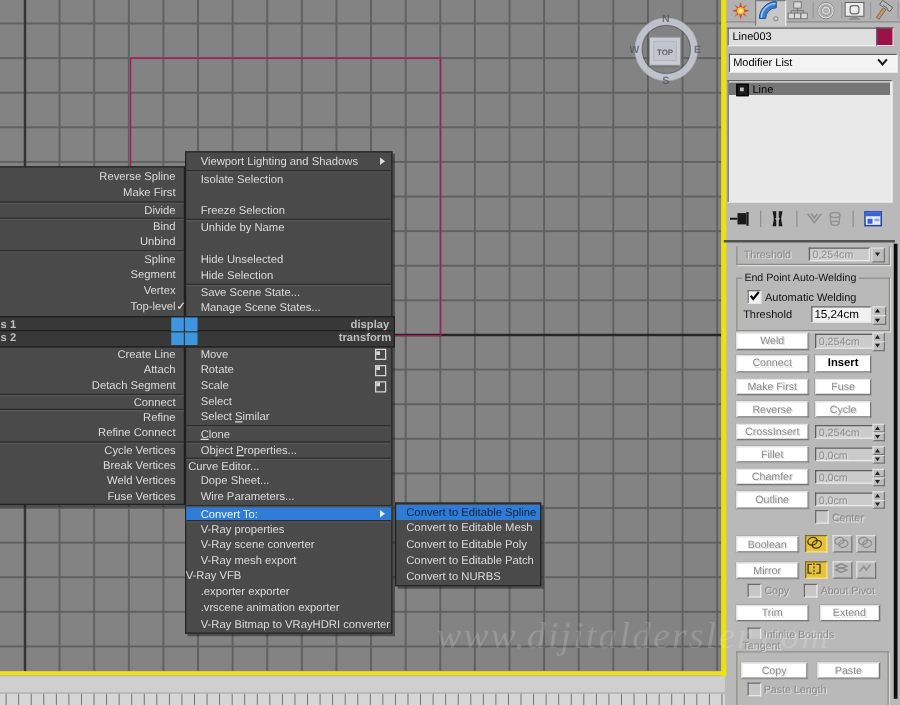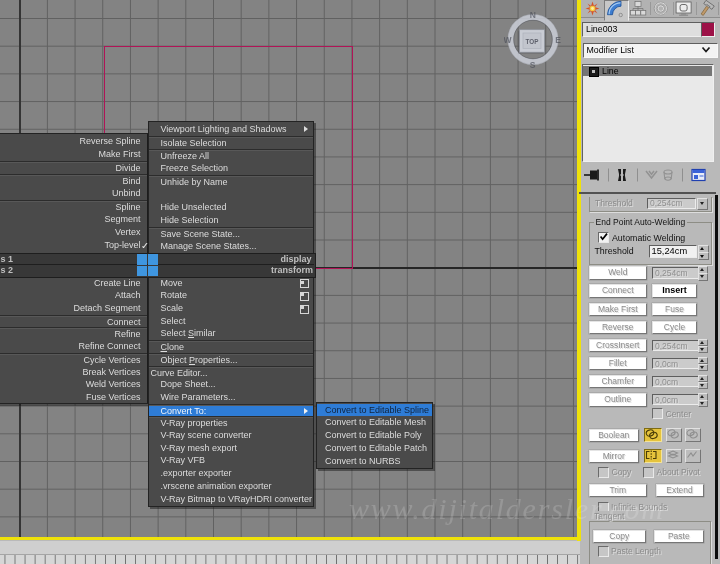--- a/index.html
+++ b/index.html
@@ -55,21 +55,20 @@
 <div class="mrow sep" style="top:40.5px;height:13px;line-height:13px;text-align:right;padding-right:6.5px;">Bind</div>
 <div class="mrow" style="top:53.5px;height:13px;line-height:13px;text-align:right;padding-right:6.5px;">Unbind</div>
 <div class="mrow sep" style="top:66.5px;height:13px;line-height:13px;text-align:right;padding-right:6.5px;">Spline</div>
 <div class="mrow" style="top:79.5px;height:13px;line-height:13px;text-align:right;padding-right:6.5px;">Segment</div>
 <div class="mrow" style="top:92.5px;height:13px;line-height:13px;text-align:right;padding-right:6.5px;">Vertex</div>
 <div class="mrow" style="top:105.5px;height:13px;line-height:13px;text-align:right;padding-right:6.5px;">Top-level<span style="position:absolute;right:-2px;top:0;font-size:9.5px;color:#e8e8e8;">✓</span></div>
 </div>
 <div class="menu" style="left:147.5px;top:120.5px;width:164px;height:131px;">
 <div class="mrow" style="top:1.5px;height:13px;line-height:13px;padding-left:12px;">Viewport Lighting and Shadows<span style="position:absolute;right:5px;top:3px;width:0;height:0;border-left:4px solid #dcdcdc;border-top:3.5px solid transparent;border-bottom:3.5px solid transparent;"></span></div>
 <div class="mrow sep" style="top:14.5px;height:13px;line-height:13px;padding-left:12px;">Isolate Selection</div>
-<div class="mrow sep" style="top:27.5px;height:13px;line-height:13px;padding-left:12px;">Unfreeze All</div>
 <div class="mrow" style="top:40.5px;height:13px;line-height:13px;padding-left:12px;">Freeze Selection</div>
 <div class="mrow sep" style="top:53.5px;height:13px;line-height:13px;padding-left:12px;">Unhide by Name</div>
 <div class="mrow" style="top:79.5px;height:13px;line-height:13px;padding-left:12px;">Hide Unselected</div>
 <div class="mrow" style="top:92.5px;height:13px;line-height:13px;padding-left:12px;">Hide Selection</div>
 <div class="mrow sep" style="top:105.5px;height:13px;line-height:13px;padding-left:12px;">Save Scene State...</div>
 <div class="mrow" style="top:118.5px;height:13px;line-height:13px;padding-left:12px;">Manage Scene States...</div>
 </div>
 <div class="ab" style="left:-30px;top:252.5px;width:343.5px;height:23.5px;background:#383838;border:1px solid #1e1e1e;z-index:4;"></div>
 <div class="ab" style="left:-30px;top:264px;width:343.5px;height:1px;background:#1e1e1e;z-index:4;"></div>
 <div style="font-weight:bold;font-size:9px;color:#bfbfbf;z-index:4;position:absolute;white-space:nowrap;left:-16px;top:253.5px;">tools 1</div>
@@ -106,21 +105,21 @@
 <div class="mrow" style="top:51.8px;height:12.7px;line-height:12.7px;padding-left:12px;">Select <u>S</u>imilar</div>
 <div class="mrow sep" style="top:64.5px;height:12.7px;line-height:12.7px;padding-left:12px;"><u>C</u>lone</div>
 <div class="mrow sep" style="top:77.2px;height:12.7px;line-height:12.7px;padding-left:12px;">Object <u>P</u>roperties...</div>
 <div class="mrow sep" style="top:89.9px;height:12.7px;line-height:12.7px;padding-left:2px;">Curve Editor...</div>
 <div class="mrow" style="top:102.60000000000001px;height:12.7px;line-height:12.7px;padding-left:12px;">Dope Sheet...</div>
 <div class="mrow" style="top:115.30000000000001px;height:12.7px;line-height:12.7px;padding-left:12px;">Wire Parameters...</div>
 <div class="mrow sep" style="top:128.0px;height:12.7px;line-height:12.7px;padding-left:12px;background:#2e7cd6;color:#eef3fa;">Convert To:<span style="position:absolute;right:5px;top:3px;width:0;height:0;border-left:4px solid #f0f0f0;border-top:3.5px solid transparent;border-bottom:3.5px solid transparent;"></span></div>
 <div class="mrow sep" style="top:140.7px;height:12.7px;line-height:12.7px;padding-left:12px;">V-Ray properties</div>
 <div class="mrow" style="top:153.39999999999998px;height:12.7px;line-height:12.7px;padding-left:12px;">V-Ray scene converter</div>
 <div class="mrow" style="top:166.09999999999997px;height:12.7px;line-height:12.7px;padding-left:12px;">V-Ray mesh export</div>
-<div class="mrow" style="top:178.79999999999995px;height:12.7px;line-height:12.7px;padding-left:12px;">V-Ray VFB</div>
+<div class="mrow" style="top:178.79999999999995px;height:12.7px;line-height:12.7px;">V-Ray VFB</div>
 <div class="mrow" style="top:191.49999999999994px;height:12.7px;line-height:12.7px;padding-left:12px;">.exporter exporter</div>
 <div class="mrow" style="top:204.19999999999993px;height:12.7px;line-height:12.7px;padding-left:12px;">.vrscene animation exporter</div>
 <div class="mrow" style="top:216.89999999999992px;height:12.7px;line-height:12.7px;padding-left:12px;">V-Ray Bitmap to VRayHDRI converter</div>
 </div>
 <div class="menu" style="left:316px;top:402px;width:114.5px;height:64.5px;z-index:6;">
 <div class="mrow" style="top:0.7px;height:12.7px;line-height:12.7px;padding-left:8px;background:#2e7cd6;color:#10243e;">Convert to Editable Spline</div>
 <div class="mrow" style="top:13.399999999999999px;height:12.7px;line-height:12.7px;padding-left:8px;">Convert to Editable Mesh</div>
 <div class="mrow" style="top:26.099999999999998px;height:12.7px;line-height:12.7px;padding-left:8px;">Convert to Editable Poly</div>
 <div class="mrow" style="top:38.8px;height:12.7px;line-height:12.7px;padding-left:8px;">Convert to Editable Patch</div>
 <div class="mrow" style="top:51.5px;height:12.7px;line-height:12.7px;padding-left:8px;">Convert to NURBS</div>

